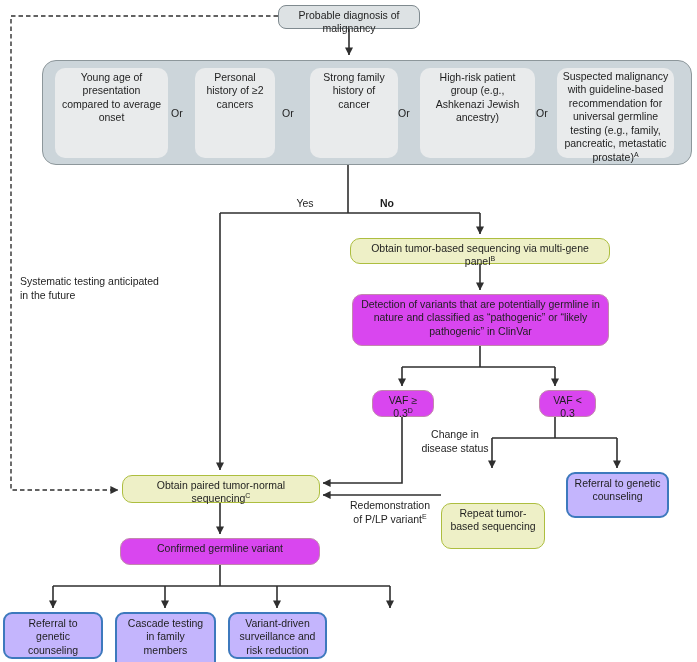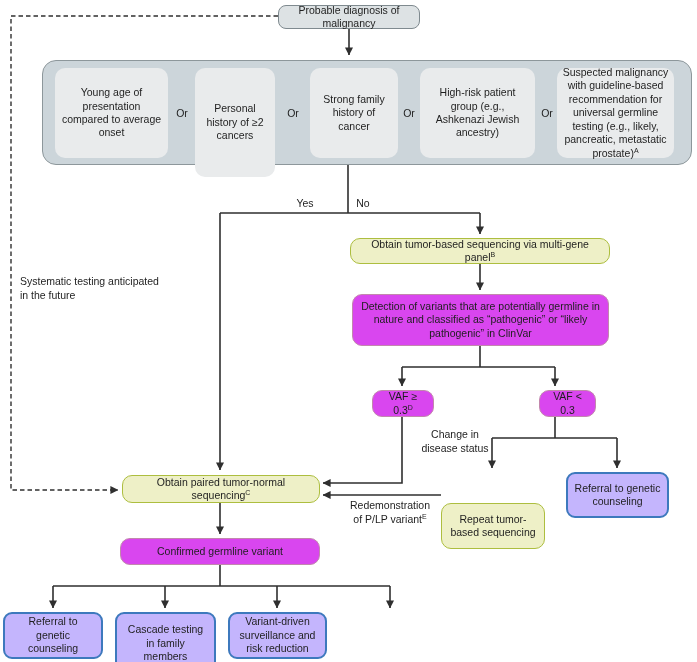--- a/index.html
+++ b/index.html
@@ -3,34 +3,34 @@
 <meta charset="utf-8">
 <style>
   html,body { margin:0; padding:0; background:#ffffff; }
   .canvas {
     position:relative; width:697px; height:662px;
     font-family:"Liberation Sans", sans-serif;
     color:#1e1e1e; background:#ffffff; overflow:hidden;
   }
   svg.wires { position:absolute; left:0; top:0; width:697px; height:662px; }
   .node {
-    position:absolute; display:flex; align-items:center; justify-content:center;
+    position:absolute; display:flex; justify-content:center;
     text-align:center; box-sizing:border-box; padding:3px 6px;
     font-size:10.5px; line-height:1.28; border-radius:8px;
   }
   .gray  { background:#dde2e4; border:1.5px solid #7f8a8f; }
   .shell { background:#ccd5da; border:1.5px solid #8d979b; border-radius:14px; }
   .item  { background:#e9ebec; border-radius:10px; }
   .green { background:#eef0c7; border:1.5px solid #adbe3f; border-radius:10px; }
   .pink  { background:#d946ef; border:1.5px solid #c287ad; border-radius:10px; }
   .blue  { background:#c4b5fd; border:2px solid #3d79bd; border-radius:9px; }
   .edge-label { position:absolute; font-size:10.5px; line-height:1.3; }
   .center { text-align:center; }
   sup { font-size:7px; line-height:0; vertical-align:super; }
-  .or { position:absolute; width:22px; top:107px; text-align:center; font-size:10.5px; }
+  .or { position:absolute; width:22px; top:107px; text-align:left; font-size:10.5px; }
 </style>
 </head>
 <body>
 
 <div class="canvas">
 
   <svg class="wires" viewBox="0 0 697 662" fill="none">
     <defs>
       <marker id="arr" viewBox="0 0 10 10" refX="9.5" refY="5" markerWidth="8" markerHeight="8" markerUnits="userSpaceOnUse" orient="auto">
         <path d="M0,0 L10,5 L0,10 z" fill="#2f2f2f"></path>
@@ -64,41 +64,41 @@
     <span>Probable diagnosis of malignancy</span>
   </div>
 
   <div class="node shell" style="left:42px;top:60px;width:650px;height:105px;"></div>
 
   <div class="node item" style="left:55px;top:68px;width:113px;height:90px;">
     <span><span>Young age of presentation compared to average onset</span><sup></sup></span>
   </div>
   <div class="or" style="left:171px;"><span>Or</span></div>
 
-  <div class="node item" style="left:195px;top:68px;width:80px;height:109px;">
+  <div class="node item" style="left:195px;top:68px;width:80px;height:90px;">
     <span><span>Personal history of ≥2 cancers</span><sup></sup></span>
   </div>
   <div class="or" style="left:282px;"><span>Or</span></div>
 
   <div class="node item" style="left:310px;top:68px;width:88px;height:90px;">
     <span><span>Strong family history of cancer</span><sup></sup></span>
   </div>
   <div class="or" style="left:398px;"><span>Or</span></div>
 
   <div class="node item" style="left:420px;top:68px;width:115px;height:90px;">
     <span><span>High-risk patient group (e.g., Ashkenazi Jewish ancestry)</span><sup></sup></span>
   </div>
   <div class="or" style="left:536px;"><span>Or</span></div>
 
   <div class="node item" style="left:557px;top:68px;width:117px;height:90px;padding:2px 3px;">
-    <span><span>Suspected malignancy with guideline-based recommendation for universal germline testing (e.g., likely, pancreatic, metastatic prostate)</span><sup>A</sup></span>
+    <span><span>Suspected malignancy with guideline-based recommendation for universal germline testing (e.g., family, pancreatic, metastatic prostate)</span><sup>A</sup></span>
   </div>
 
   <div class="edge-label center" style="left:290px;top:197px;width:30px;"><span>Yes</span></div>
-  <div class="edge-label center" style="left:348px;top:197px;width:30px;"><span>No</span></div>
+  <div class="edge-label center" style="left:372px;top:197px;width:30px;font-weight:bold;"><span>No</span></div>
 
   <div class="edge-label" style="left:20px;top:275px;width:190px;">
     <span>Systematic testing anticipated</span><br>
     <span>in the future</span>
   </div>
 
   <div class="node green" style="left:350px;top:238px;width:260px;height:26px;">
     <span><span>Obtain tumor-based sequencing via multi-gene panel</span><sup>B</sup></span>
   </div>
 

